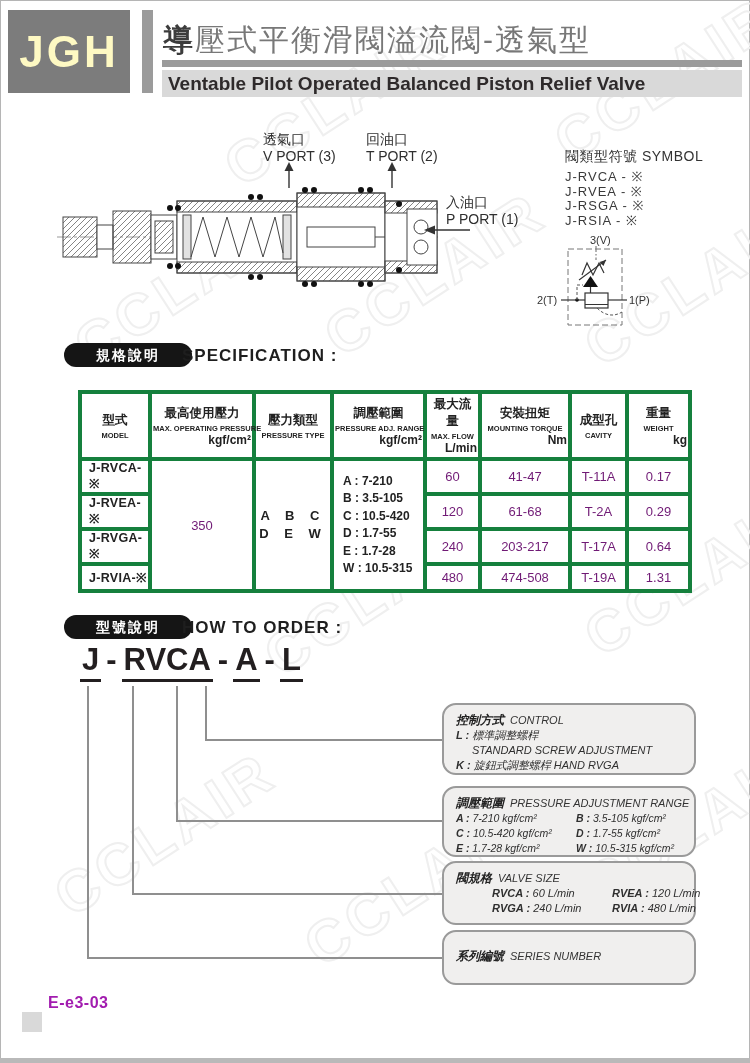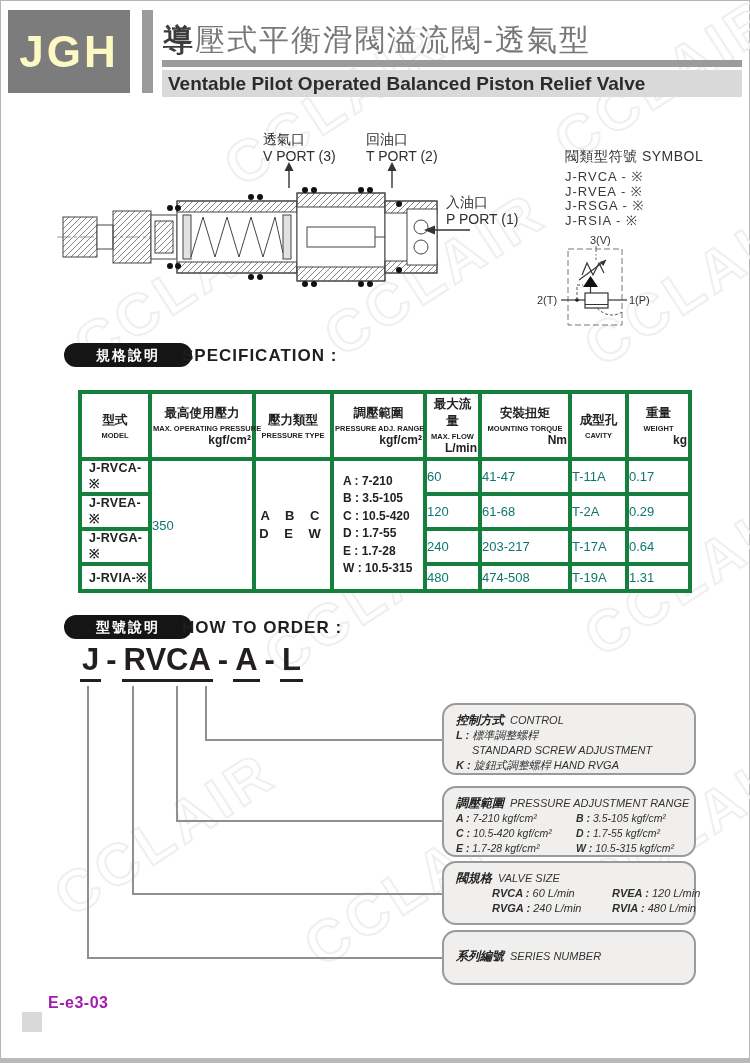--- a/index.html
+++ b/index.html
@@ -46,21 +46,21 @@
                 table-layout:fixed; z-index:2; background:#fff; }
   .spec-table th, .spec-table td { border:4px solid #15803d; }
   .spec-table { border:2px solid #2b2b2b; }
   .spec-table thead tr { height:64px; }
   .spec-table tbody tr { height:27px; }
   .th-zh { font-size:12.5px; font-weight:600; color:#222; }
   .th-en { font-size:7.5px; font-weight:700; color:#222; margin-top:2px; white-space:nowrap; }
   .th-unit { font-size:12px; font-weight:700; color:#222;text-align:right; }
   .spec-table th { text-align:center; vertical-align:middle; padding:2px 1px; }
   td.model { font-size:12.5px; font-weight:700; color:#222; padding-left:7px; letter-spacing:0.3px; }
-  td.num { text-align:left; font-size:13px; color:#0f766e; }
+  td.num { text-align:center; font-size:13px; color:#701a75; }
   td.ptype { text-align:center; font-size:13px; font-weight:700; letter-spacing:6px; color:#222; }
   td.ptype div { line-height:18px; }
   td.adj { vertical-align:middle; padding-left:9px; }
   td.adj div { font-size:12px; font-weight:600; color:#222; line-height:17.5px; white-space:nowrap; }
 
   
   .order-code { position:absolute; left:80px; top:642px; font-size:31px; font-weight:800;
                 color:#231f20; z-index:2; white-space:nowrap; }
   .order-code .part { display:inline-block; border-bottom:3px solid #231f20; padding:0 2px 1px 2px; }
   .order-code .sep { display:inline-block; margin:0 5px; }

